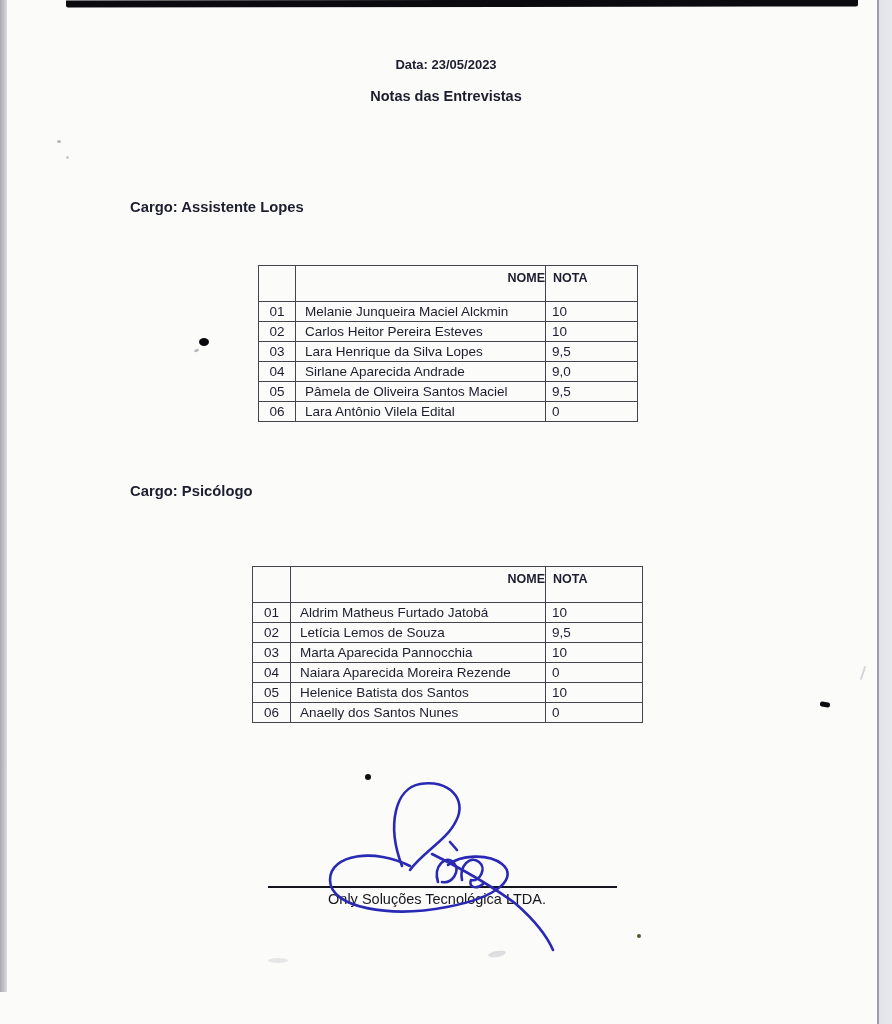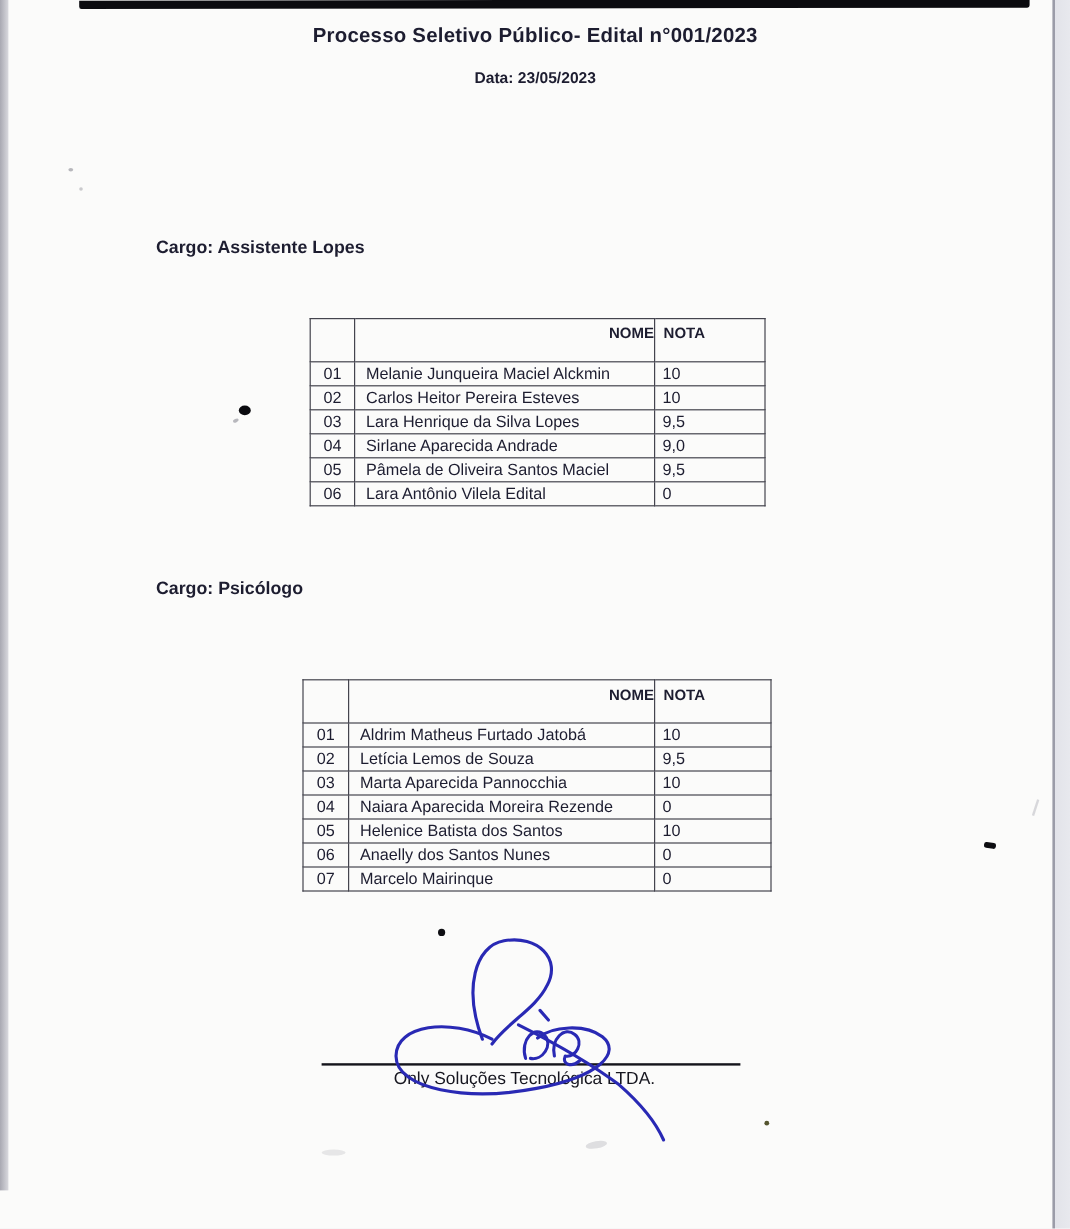--- a/index.html
+++ b/index.html
@@ -62,22 +62,22 @@
   <div class="speck speck-a"></div>
   <div class="speck speck-b"></div>
   <div class="speck ink-dot-1"></div>
   <div class="ink-flick"></div>
   <div class="dash-1"></div>
   <div class="speck speck-olive"></div>
   <div class="smudge-1"></div>
   <div class="smudge-2"></div>
   <div class="scratch-right"></div>
 
-  <div class="title">Processo Seletivo Público- Edital n°001/2023</div>
   <div class="dateline">Data: 23/05/2023</div>
+  <div class="subtitle">Notas das Entrevistas</div>
 
   <div class="cargo cargo-1">Cargo: Assistente Lopes</div>
 
   <table class="grades table-1">
     <colgroup>
         <col style="width:37px">
         <col style="width:250px">
         <col style="width:92px">
       </colgroup>
     <tbody>
@@ -156,25 +156,20 @@
     <tr>
       <td class="c-num">05</td>
       <td class="c-nome">Helenice Batista dos Santos</td>
       <td class="c-nota">10</td>
     </tr>
     <tr>
       <td class="c-num">06</td>
       <td class="c-nome">Anaelly dos Santos Nunes</td>
       <td class="c-nota">0</td>
     </tr>
-    <tr>
-      <td class="c-num">07</td>
-      <td class="c-nome">Marcelo Mairinque</td>
-      <td class="c-nota">0</td>
-    </tr>
   </tbody>
     </table>
 
   <div class="sig-line"></div>
   <div class="company">Only Soluções Tecnológica LTDA.</div>
   <svg class="sig-svg" viewBox="0 0 250 185">
     <g fill="none" stroke="#2929b4" stroke-width="2.6" stroke-linecap="round" stroke-linejoin="round">
       <path d="M 82 96 C 66 54, 76 18, 100 14 C 128 9, 148 29, 136 51 C 127 70, 103 82, 90 100"></path>
       <path d="M 90 96 C 55 78, 10 84, 10 110 C 10 138, 70 148, 127 137 C 180 127, 198 107, 182 94 C 168 83, 140 85, 128 95"></path>
       <path d="M 118 112 C 113 96, 126 84, 134 93 C 141 101, 132 114, 122 112 M 142 110 C 139 96, 150 85, 159 92 C 167 98, 160 112, 151 110 C 148 117, 156 120, 163 114"></path>

